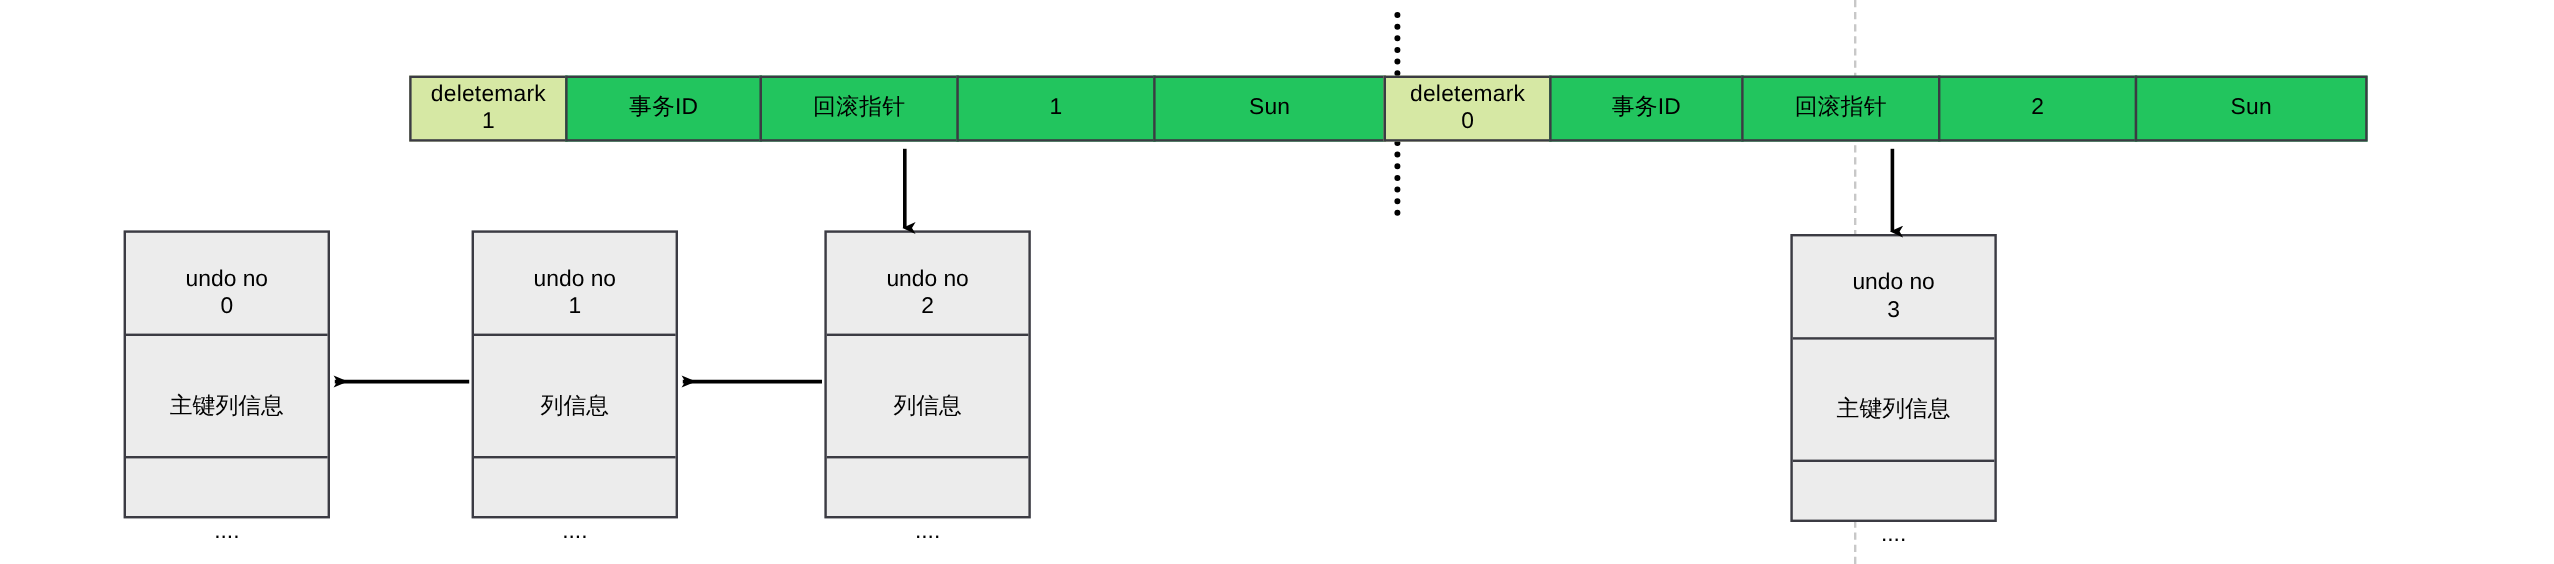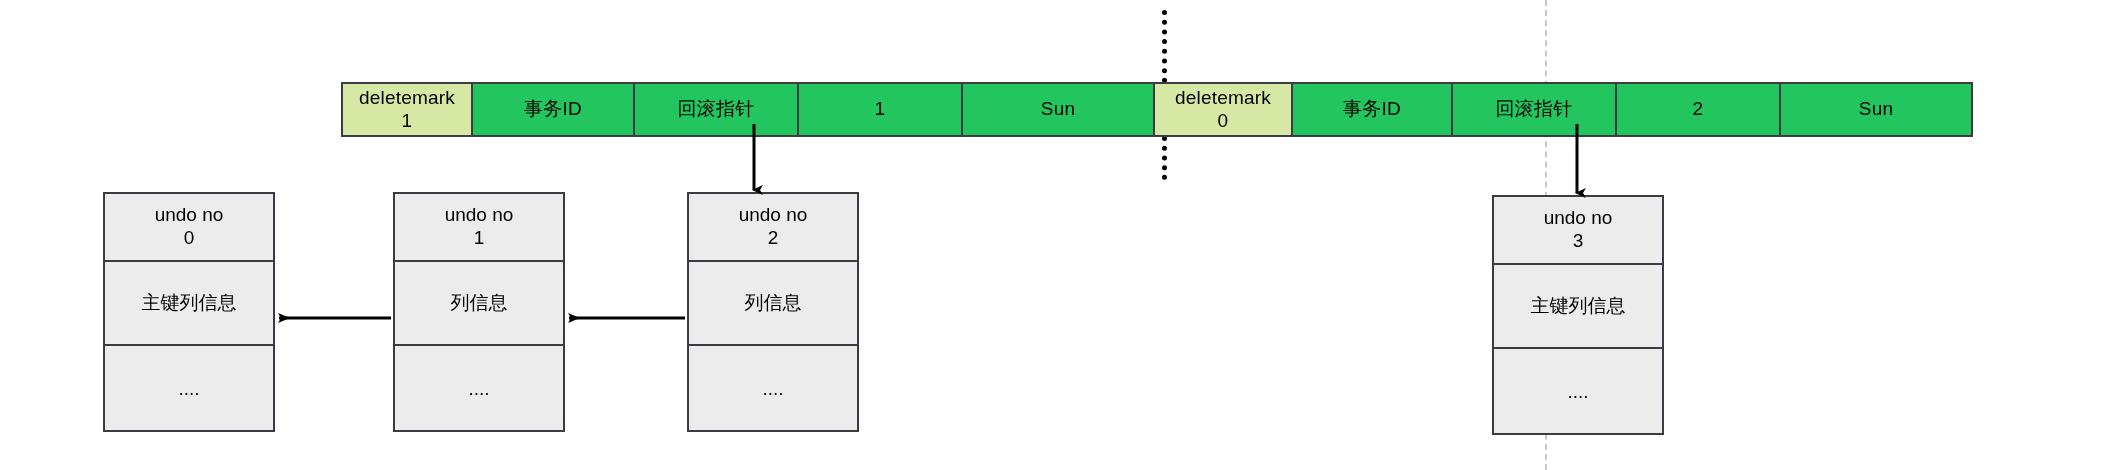--- a/index.html
+++ b/index.html
@@ -9,21 +9,21 @@
     background:#ffffff;
     font-family:"Liberation Sans","DejaVu Sans",sans-serif;
     overflow:hidden;
     position:relative;
   }
   #canvas{position:absolute;left:0;top:0;width:2128px;height:470px;}
 
   
   .record-table{
     position:absolute;
-    left:341px;top:82px;
+    left:341px;top:63px;
     height:55px;
     display:flex;
     box-sizing:border-box;
   }
   .cell{
     box-sizing:border-box;
     border:2px solid #3b3b43;
     margin-left:-2px;
     display:flex;
     flex-direction:column;
@@ -47,20 +47,21 @@
     border:2px solid #3b3b43;
     display:flex;flex-direction:column;
   }
   .undo-row{
     box-sizing:border-box;
     border-bottom:2px solid #3b3b43;
     display:flex;flex-direction:column;
     align-items:center;justify-content:center;
     font-size:19px;line-height:1.2;color:#000;
     flex:0 0 auto;
+    margin-top:18px;
   }
   .undo-row:last-child{border-bottom:none;}
   .undo-row .l1,.undo-row .l2{display:block;text-align:center;}
 
   
   .sep-dotted{
     position:absolute;
     width:0;
     border-left:5px dotted #000000;
   }

